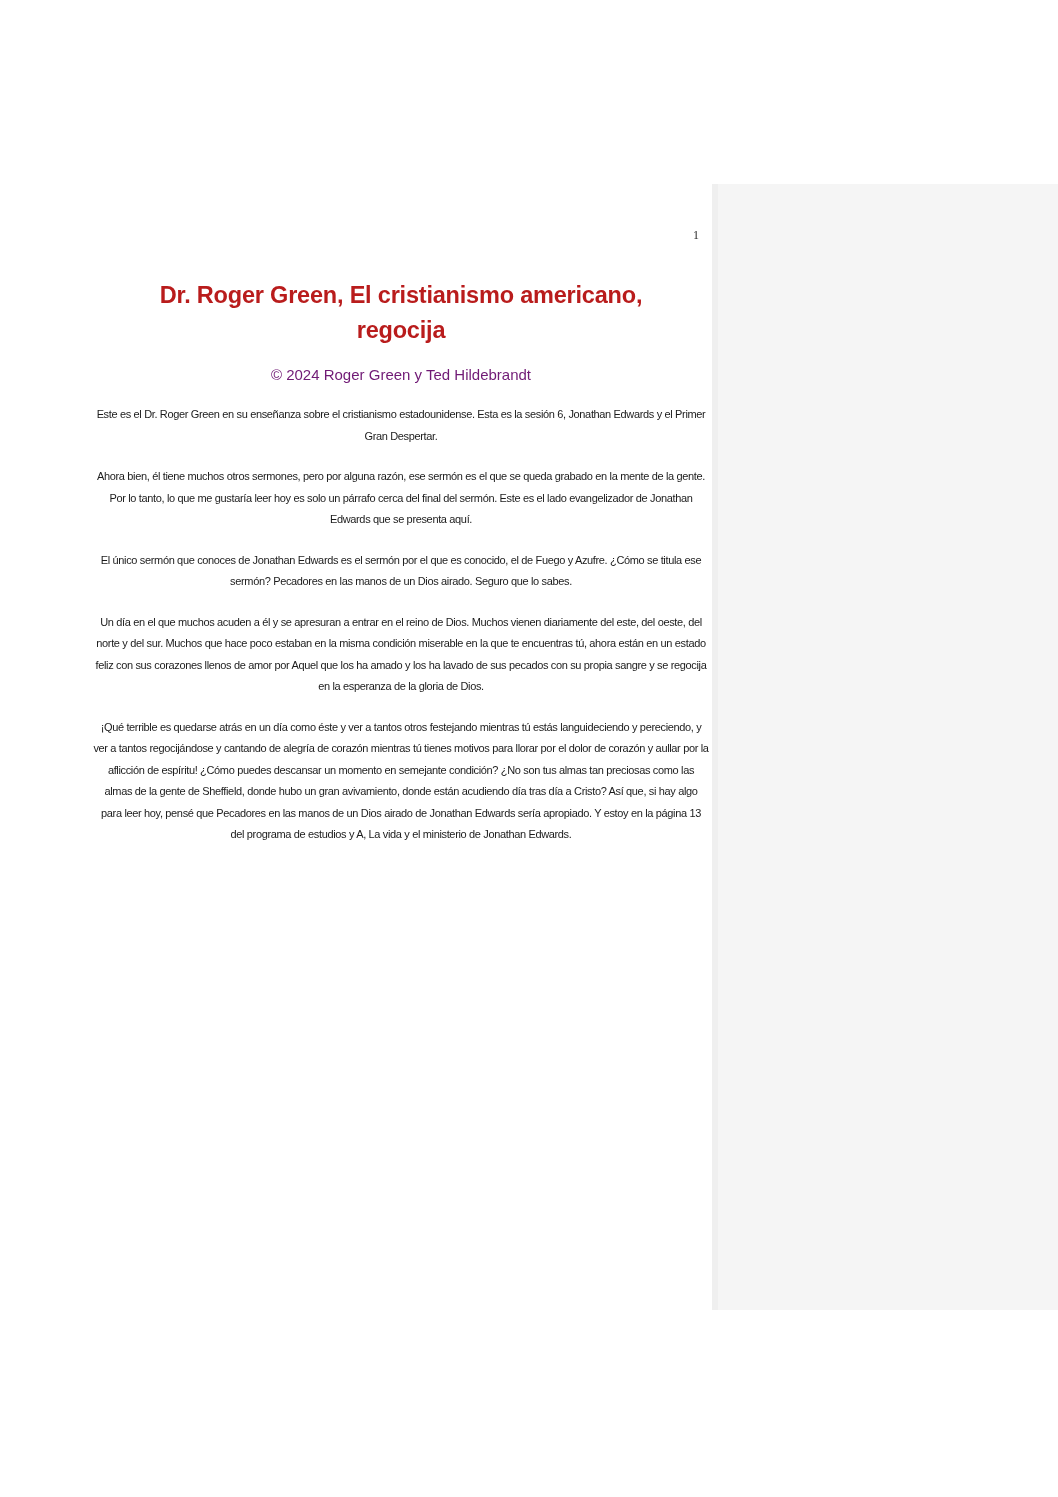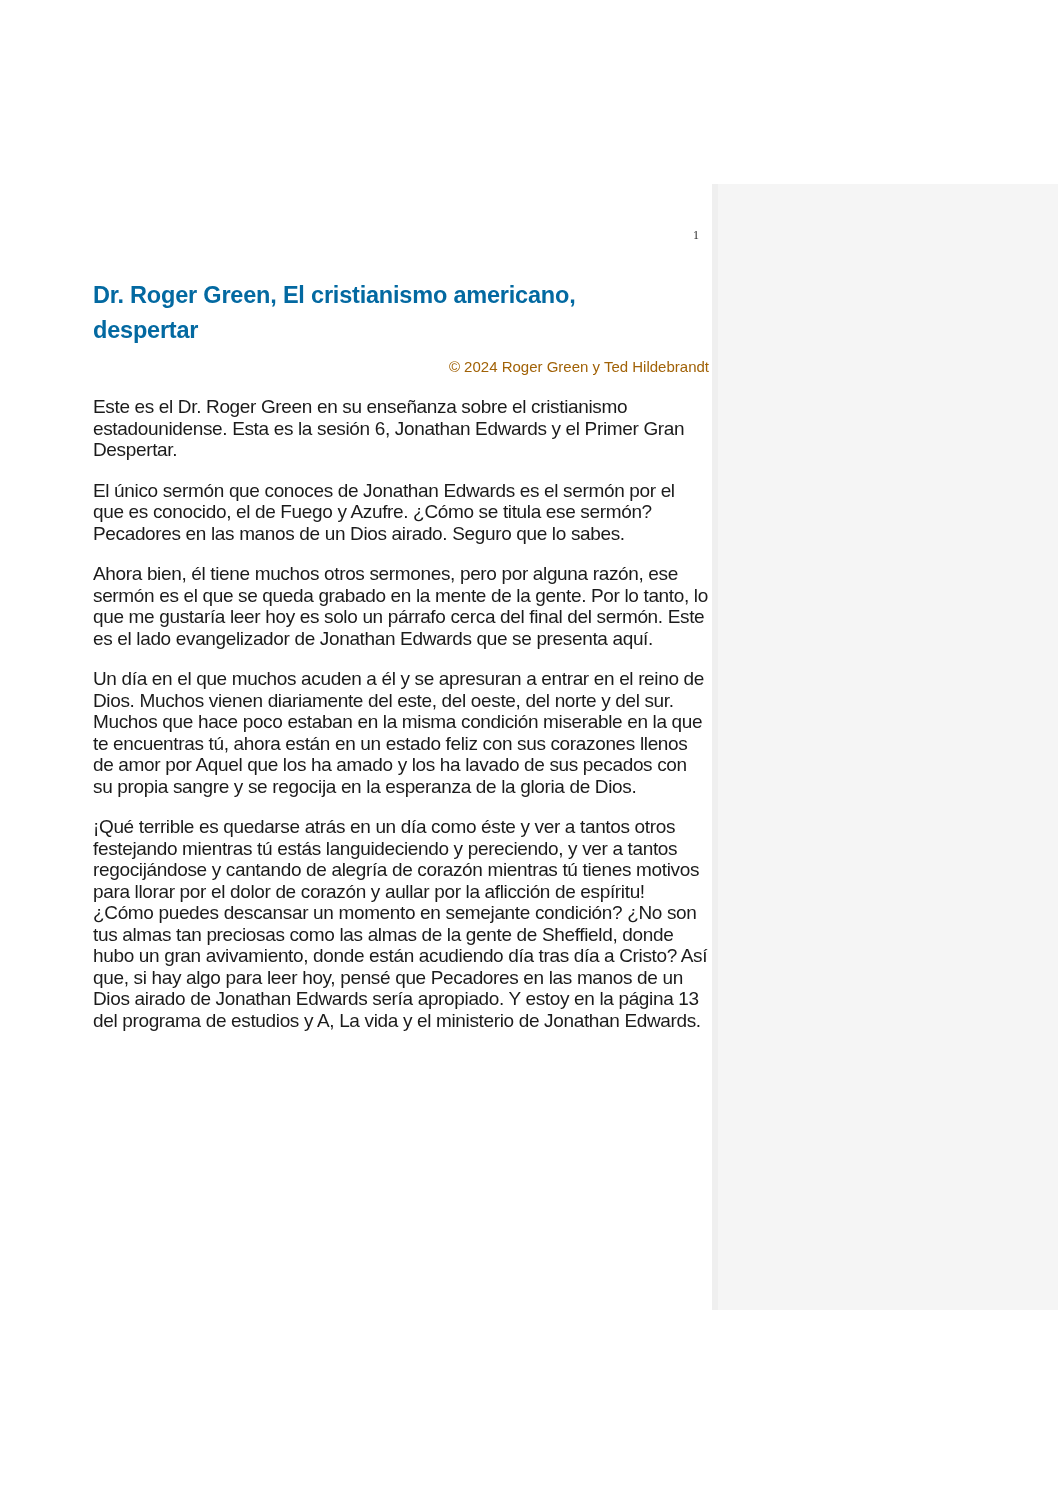--- a/index.html
+++ b/index.html
@@ -38,66 +38,66 @@
     position: absolute;
     left: 93px;
     top: 278px;
     width: 616px;
   }
   .doc-title {
     margin: 0;
     font-size: 23.5px;
     font-weight: bold;
     line-height: 35px;
-    text-align: left;
-    color: #0369a1;
+    text-align: center;
+    color: #b91c1c;
     letter-spacing: -0.2px;
   }
   .doc-title .title-line {
     display: block;
   }
   .copyright {
-    margin-top: 8px;
-    text-align: right;
+    margin-top: 16px;
+    text-align: center;
     font-size: 15px;
     line-height: 21px;
-    color: #a16207;
+    color: #701a75;
   }
   .paragraphs {
     margin-top: 19px;
-    font-size: 19px;
+    font-size: 11px;
     line-height: 21.5px;
     letter-spacing: -0.35px;
-    text-align: left;
+    text-align: center;
   }
   .paragraphs p {
     margin: 0 0 19px 0;
   }
 </style>
 </head>
 <body>
 
 <div class="page">
 
   <div class="side-panel"></div>
 
   <div class="page-number">1</div>
 
   <div class="content">
 
     <h1 class="doc-title">
       <span class="title-line">Dr. Roger Green, El cristianismo americano,</span>
-      <span class="title-line">despertar</span>
+      <span class="title-line">regocija</span>
     </h1>
 
     <div class="copyright">© 2024 Roger Green y Ted Hildebrandt</div>
 
     <div class="paragraphs">
       <p>Este es el Dr. Roger Green en su enseñanza sobre el cristianismo estadounidense. Esta es la sesión 6, Jonathan Edwards y el Primer Gran Despertar.</p>
+      <p>Ahora bien, él tiene muchos otros sermones, pero por alguna razón, ese sermón es el que se queda grabado en la mente de la gente. Por lo tanto, lo que me gustaría leer hoy es solo un párrafo cerca del final del sermón. Este es el lado evangelizador de Jonathan Edwards que se presenta aquí.</p>
       <p>El único sermón que conoces de Jonathan Edwards es el sermón por el que es conocido, el de Fuego y Azufre. ¿Cómo se titula ese sermón? Pecadores en las manos de un Dios airado. Seguro que lo sabes.</p>
-      <p>Ahora bien, él tiene muchos otros sermones, pero por alguna razón, ese sermón es el que se queda grabado en la mente de la gente. Por lo tanto, lo que me gustaría leer hoy es solo un párrafo cerca del final del sermón. Este es el lado evangelizador de Jonathan Edwards que se presenta aquí.</p>
       <p>Un día en el que muchos acuden a él y se apresuran a entrar en el reino de Dios. Muchos vienen diariamente del este, del oeste, del norte y del sur. Muchos que hace poco estaban en la misma condición miserable en la que te encuentras tú, ahora están en un estado feliz con sus corazones llenos de amor por Aquel que los ha amado y los ha lavado de sus pecados con su propia sangre y se regocija en la esperanza de la gloria de Dios.</p>
       <p>¡Qué terrible es quedarse atrás en un día como éste y ver a tantos otros festejando mientras tú estás languideciendo y pereciendo, y ver a tantos regocijándose y cantando de alegría de corazón mientras tú tienes motivos para llorar por el dolor de corazón y aullar por la aflicción de espíritu! ¿Cómo puedes descansar un momento en semejante condición? ¿No son tus almas tan preciosas como las almas de la gente de Sheffield, donde hubo un gran avivamiento, donde están acudiendo día tras día a Cristo? Así que, si hay algo para leer hoy, pensé que Pecadores en las manos de un Dios airado de Jonathan Edwards sería apropiado. Y estoy en la página 13 del programa de estudios y A, La vida y el ministerio de Jonathan Edwards.</p>
     </div>
 
   </div>
 
 </div>
 
 </body></html>

